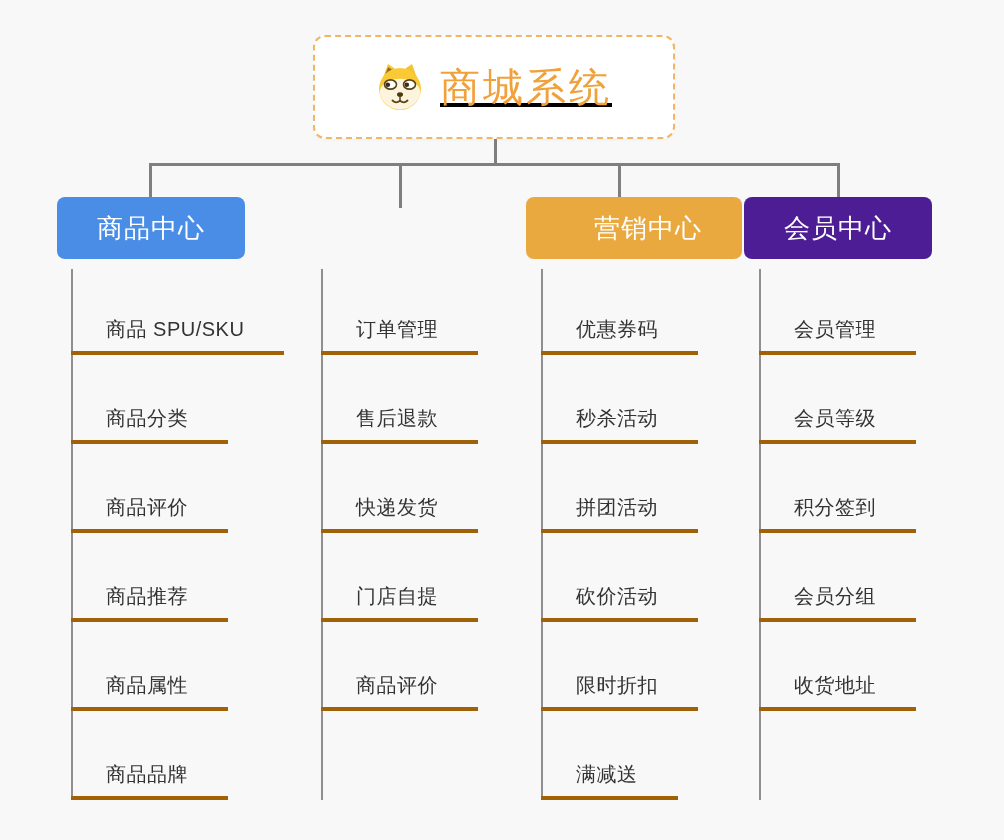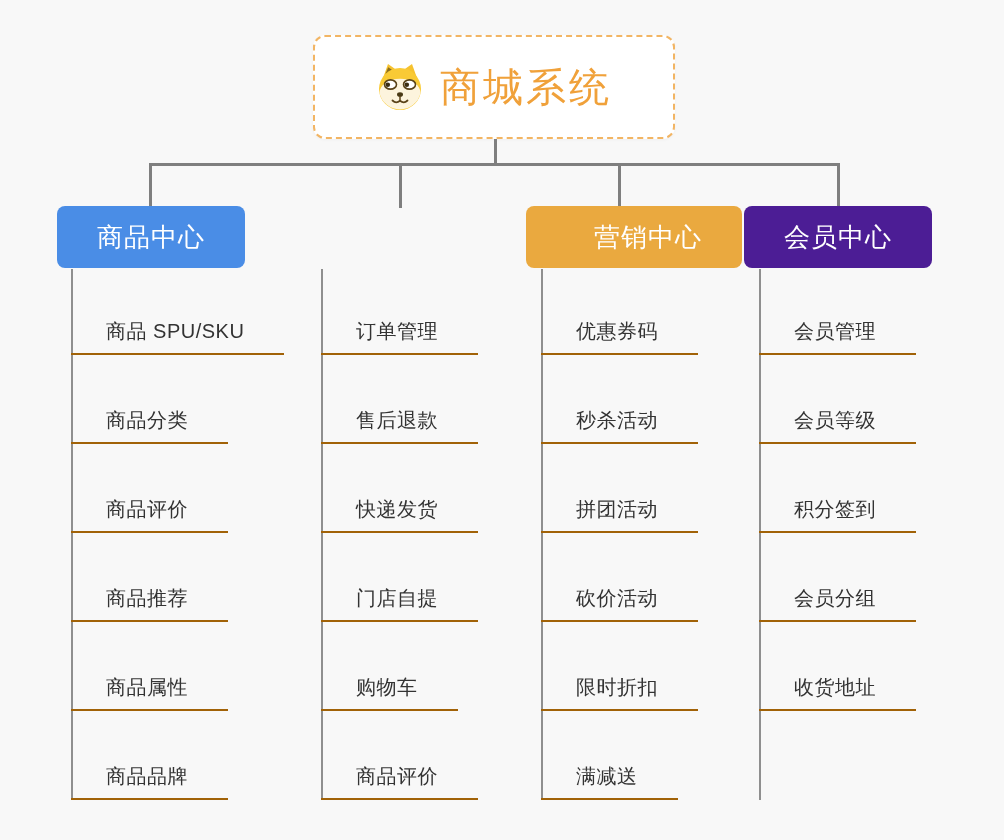--- a/index.html
+++ b/index.html
@@ -11,39 +11,40 @@
   }
   .canvas{position:absolute;inset:0;}
 
   
   .root-node{
     position:absolute;left:313px;top:35px;width:362px;height:104px;
     background:#ffffff;border:2px dashed #f2b564;border-radius:12px;
     box-sizing:border-box;
     display:flex;align-items:center;justify-content:center;gap:16px;
     box-shadow:0 1px 3px rgba(0,0,0,0.04);
+    text-decoration:underline;
   }
   .root-title{
     font-size:40px;color:#f0a13a;letter-spacing:3px;font-weight:500;
     white-space:nowrap;
   }
 
   
   .line{position:absolute;background:#7f7f7f;}
   .root-stub{left:494px;top:139px;width:3px;height:26px;}
   .hline{left:150px;top:163px;width:690px;height:3px;}
   .drop{top:163px;width:3px;height:45px;}
   .drop-0{left:149px;}
   .drop-1{left:399px;}
   .drop-2{left:618px;}
   .drop-3{left:837px;}
 
   
   .branch-header{
-    position:absolute;top:206px;width:188px;height:62px;
+    position:absolute;top:197px;width:188px;height:62px;
     border-radius:8px;color:#ffffff;font-size:26px;letter-spacing:1px;
     display:flex;align-items:center;justify-content:center;
     white-space:nowrap;cursor:default;
   }
   .bh-0{left:57px;}
   .bh-1{left:307px;}
   .bh-2{left:526px;padding-left:28px;}
   .bh-3{left:744px;}
 
   
@@ -58,21 +59,21 @@
   
   .items{position:absolute;top:266px;}
   .it-0{left:71px;}
   .it-1{left:321px;}
   .it-2{left:541px;}
   .it-3{left:759px;}
   .sub-item{height:89px;display:flex;align-items:flex-end;}
   .sub-item span{
     display:block;width:max-content;
     padding:0 40px 8px 35px;
-    border-bottom:2px solid #a16207;
+    border-bottom:4px solid #a16207;
     font-size:20px;color:#333333;letter-spacing:0.5px;
     white-space:nowrap;
   }
 
   .dog-icon{flex:0 0 auto;display:block;}
 </style>
 </head>
 <body>
 
 <div class="canvas">
@@ -139,23 +140,20 @@
     <div class="sub-item">
         <span>售后退款</span>
       </div>
     <div class="sub-item">
         <span>快递发货</span>
       </div>
     <div class="sub-item">
         <span>门店自提</span>
       </div>
     <div class="sub-item">
-        <span>购物车</span>
-      </div>
-    <div class="sub-item">
         <span>商品评价</span>
       </div>
   </div>
 
   <div class="items it-2">
     <div class="sub-item">
         <span>优惠券码</span>
       </div>
     <div class="sub-item">
         <span>秒杀活动</span>

